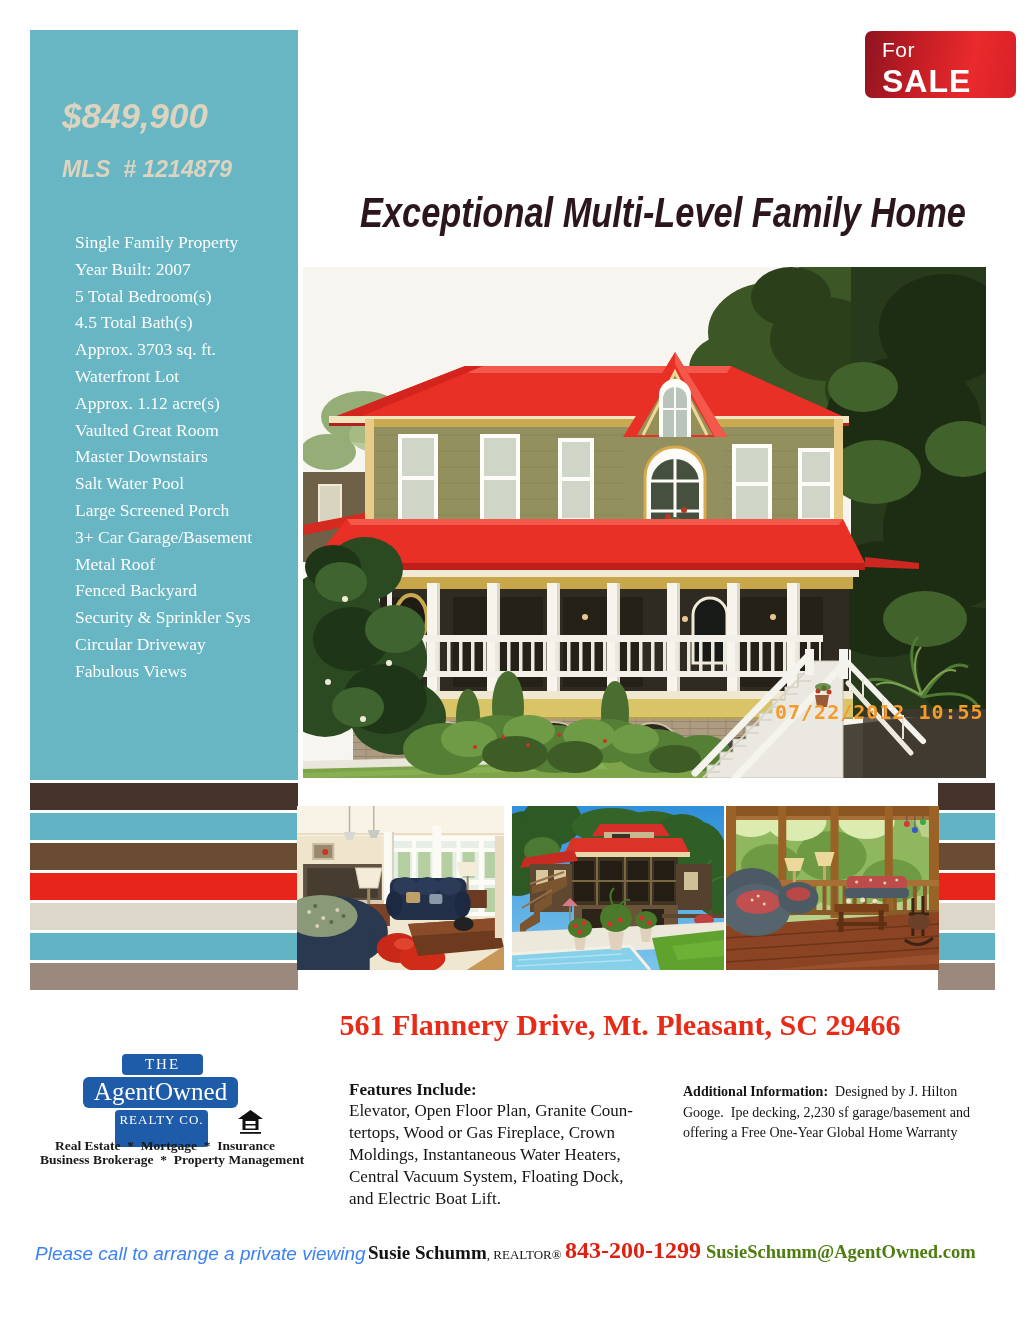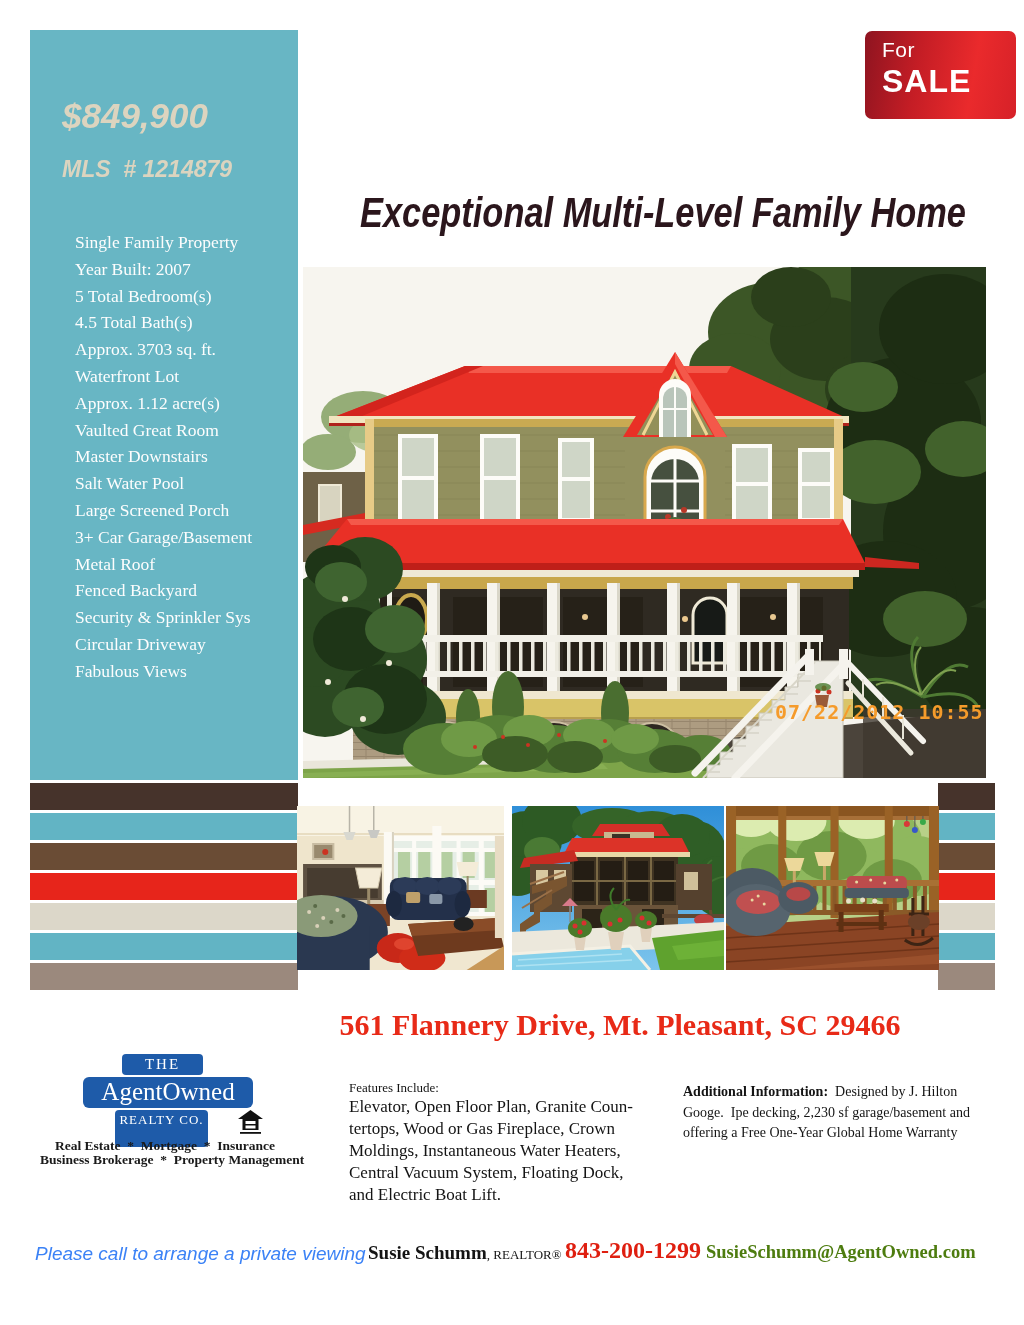--- a/index.html
+++ b/index.html
@@ -9,21 +9,21 @@
   }
   .abs{position:absolute;}
   
   .sidebar{left:30px;top:30px;width:268px;height:750px;background:#68b6c4;}
   .price{left:62px;top:96px;font-size:35px;font-weight:bold;font-style:italic;color:#dcd4bf;letter-spacing:0px;}
   .mls{left:62px;top:156px;font-size:23px;font-weight:bold;font-style:italic;color:#dcd4bf;white-space:pre;}
   .featlist{left:75px;top:229px;width:215px;font-family:"Liberation Serif",serif;
     font-size:17.5px;color:#fdfdfd;}
   .featlist .feat{line-height:26.8px;white-space:nowrap;}
   
-  .badge{left:865px;top:31px;width:151px;height:88px;border-radius:7px;
+  .badge{left:865px;top:31px;width:151px;height:67px;border-radius:7px;
     background:linear-gradient(100deg,#8e1420 0%,#c41d25 35%,#ea2a2c 70%,#d62128 100%);
     color:#ffffff;padding-left:17px;box-sizing:border-box;}
   .badge .for{display:block;font-size:21px;margin-top:7px;letter-spacing:.5px;}
   .badge .sale{display:block;font-size:32px;font-weight:bold;margin-top:1px;letter-spacing:1px;}
   
   .title{left:290px;top:188px;width:700px;text-align:center;font-size:43px;line-height:48px;
     font-style:italic;font-weight:bold;color:#2b161c;transform:scaleX(.8);transform-origin:center;white-space:nowrap;}
   
   .mainphoto{left:303px;top:267px;width:683px;height:511px;}
   .p1{left:297px;top:806px;width:207px;height:164px;}
@@ -34,29 +34,29 @@
   .stripes{display:flex;flex-direction:column;gap:3px;}
   .stripes-left{left:30px;top:783px;width:268px;}
   .stripes-right{left:938px;top:783px;width:57px;}
   .stripe{height:27px;width:100%;}
   
   .address{left:280px;top:1008px;width:680px;text-align:center;font-family:"Liberation Serif",serif;
     font-weight:bold;font-size:30px;color:#e82a17;}
   
   .logobox{background:#1e5ba9;color:#ffffff;font-family:"Liberation Serif",serif;text-align:center;}
   .logo-the{left:122px;top:1054px;width:81px;height:21px;line-height:21px;font-size:15px;border-radius:4px;letter-spacing:2px;}
-  .logo-name{left:83px;top:1077px;width:170px;height:31px;line-height:30px;font-size:25px;border-radius:6px;}
+  .logo-name{left:83px;top:1077px;width:155px;height:31px;line-height:30px;font-size:25px;border-radius:6px;}
   .logo-realty{left:115px;top:1110px;width:93px;height:37px;line-height:20px;font-size:13px;border-radius:4px;letter-spacing:1px;}
   .eho{left:237px;top:1108px;}
   .tagline{left:40px;width:250px;text-align:center;font-family:"Liberation Serif",serif;
     font-weight:bold;font-size:13.5px;color:#1a1a1a;white-space:pre;}
   .tag1{top:1138px;} .tag2{top:1152px;}
   
   .features{left:349px;top:1080px;width:325px;font-family:"Liberation Serif",serif;color:#141414;}
-  .features .hd{font-weight:normal;font-size:13px;}
+  .features .hd{font-weight:bold;font-size:17px;}
   .features .bd{font-size:17px;line-height:22px;white-space:pre-wrap;}
   .addl{left:683px;top:1082px;width:312px;font-family:"Liberation Serif",serif;color:#141414;
     font-size:14px;line-height:20.5px;white-space:pre-wrap;}
   .addl .hd{font-weight:bold;}
   
   .cta{left:35px;top:1243px;font-size:19px;font-style:italic;color:#3b82f6;}
   .agent{left:368px;top:1242px;font-family:"Liberation Serif",serif;color:#141414;font-size:19px;}
   .agent b{font-weight:bold;}
   .agent .suffix{font-size:13px;}
   .phone{left:565px;top:1237px;font-family:"Liberation Serif",serif;font-weight:bold;font-size:24px;color:#df1f10;}

